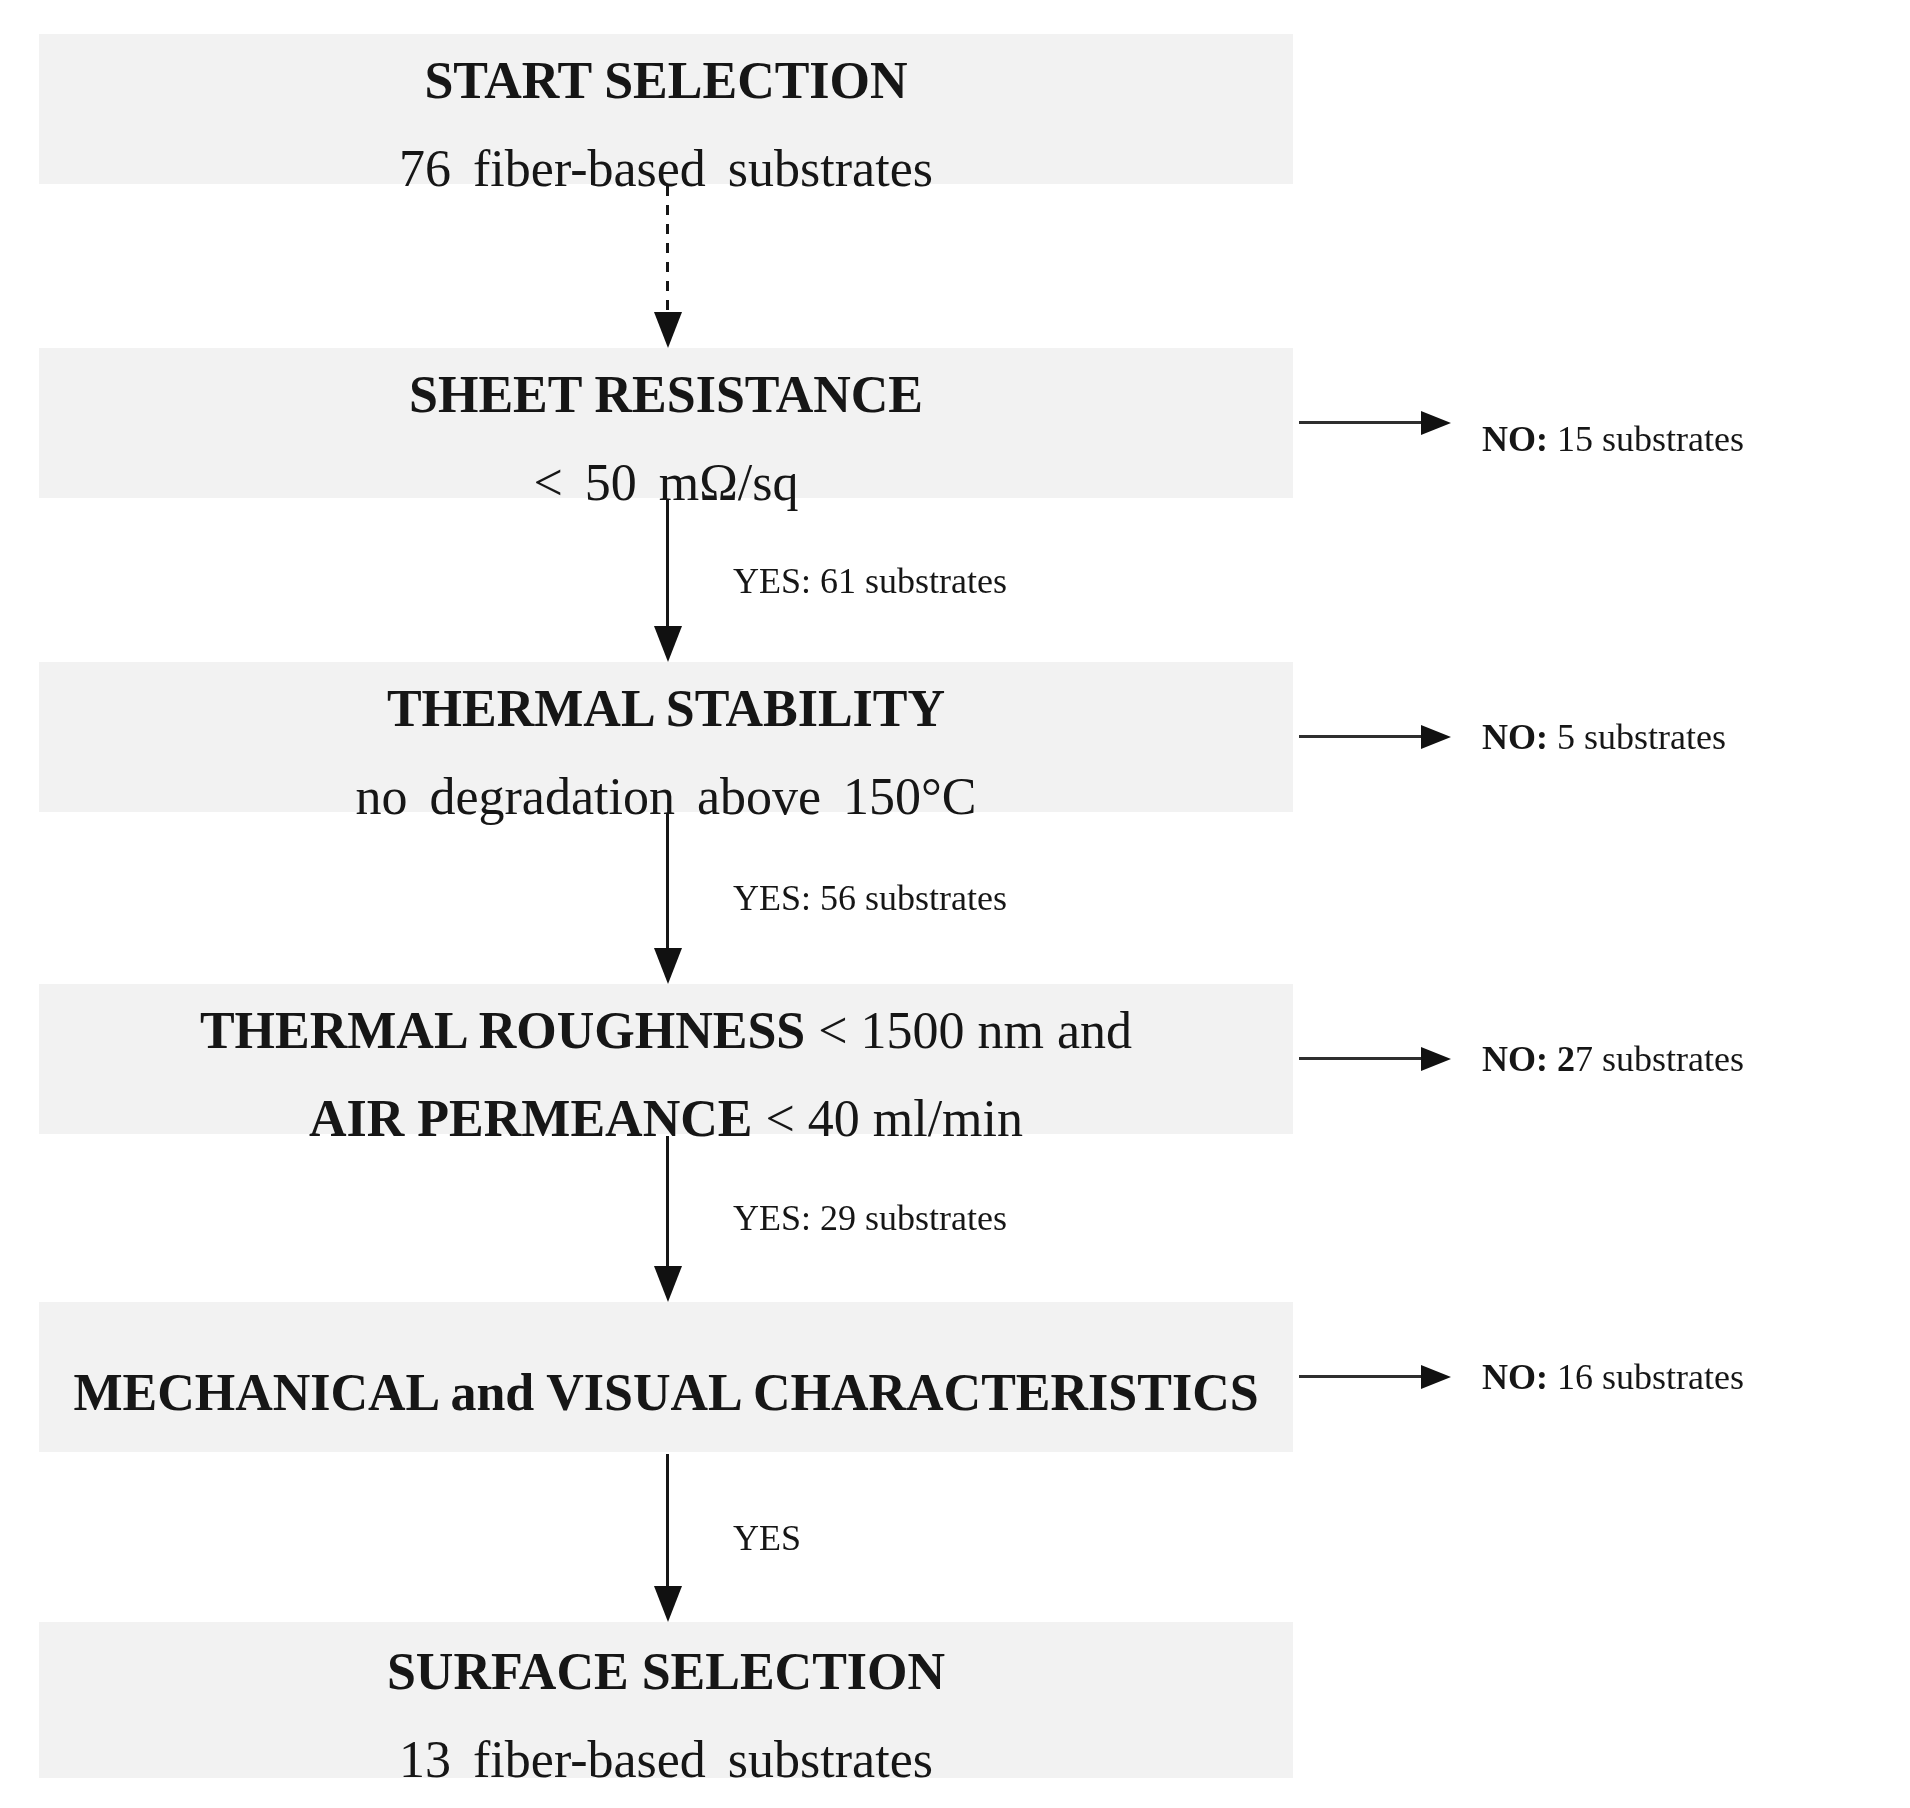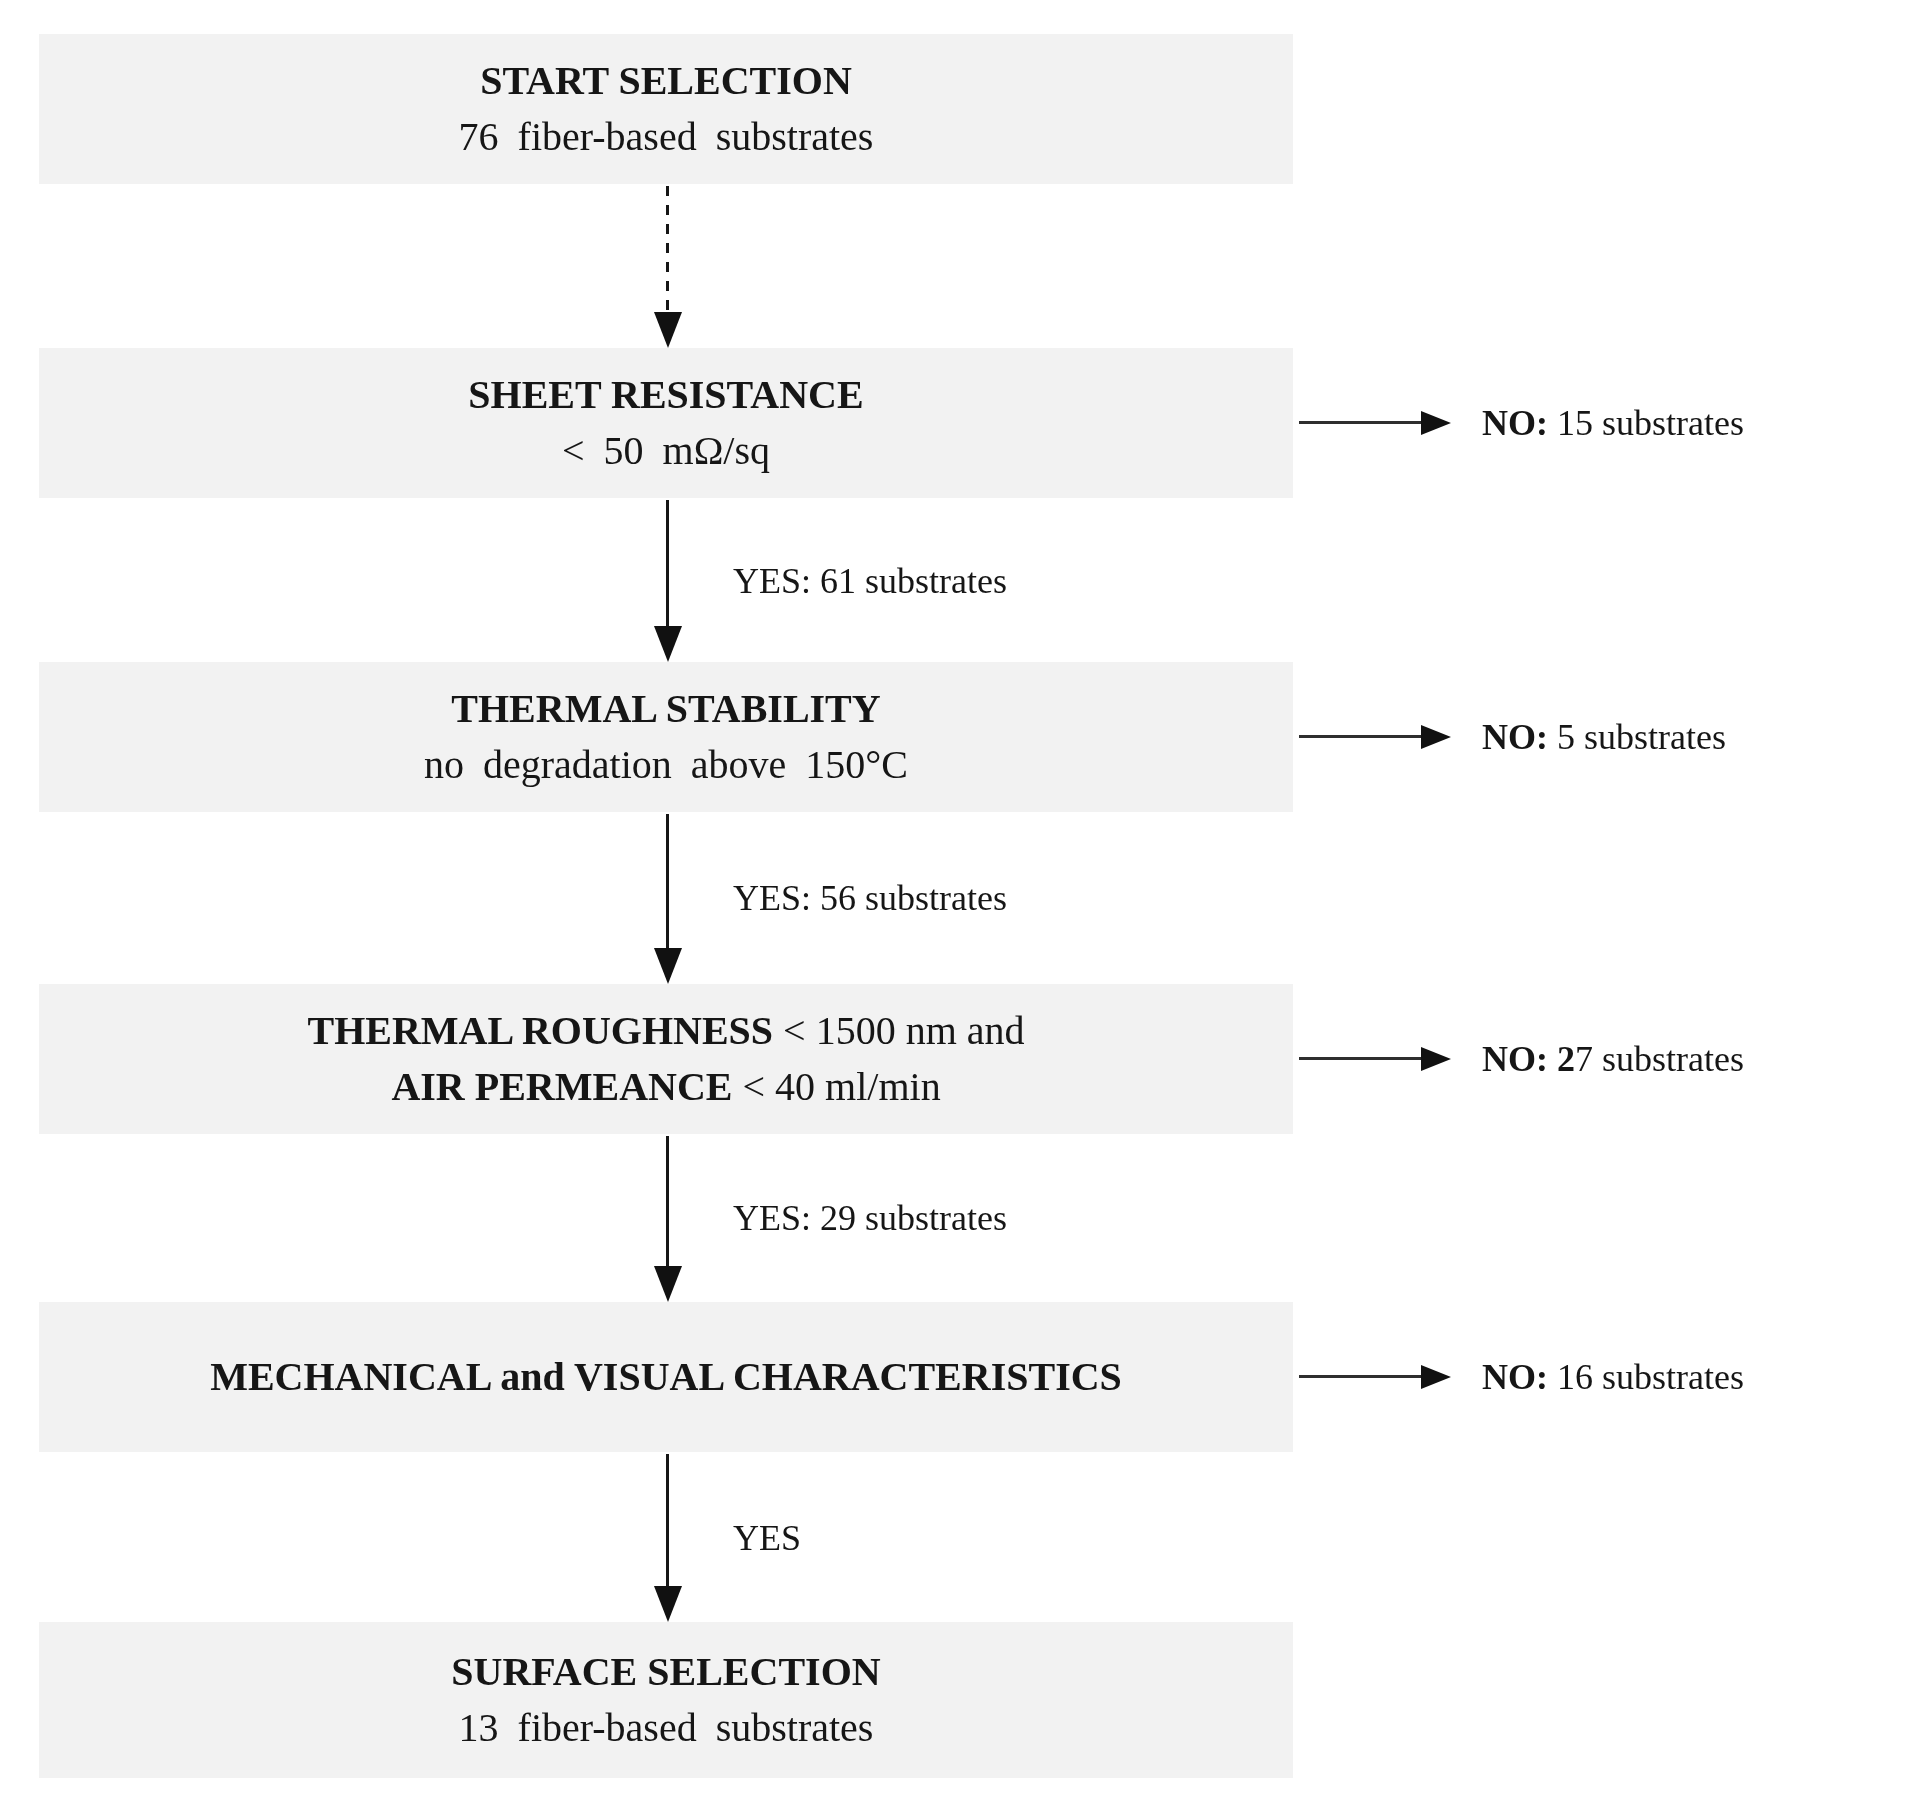--- a/index.html
+++ b/index.html
@@ -10,21 +10,21 @@
   }
   .stage { position:absolute; inset:0; }
 
   
   .node {
     position:absolute; left:39px; width:1254px; height:150px;
     background:#f2f2f2;
     display:flex; flex-direction:column; align-items:center; justify-content:center;
     text-align:center;
   }
-  .node .line  { font-size:40px; line-height:56px; white-space:nowrap; }
+  .node .line  { font-size:52px; line-height:56px; white-space:nowrap;margin-top:32px; }
   .node .line .b { font-weight:700; }
   .node .line.sub { word-spacing:9px; }
 
   
   .vline { position:absolute; left:666px; width:3px; background:#161616; }
   .vline.dashed {
     background:repeating-linear-gradient(to bottom,#161616 0 10px,transparent 10px 19px);
   }
   .head-down {
     position:absolute; left:654px; width:0; height:0;
@@ -65,21 +65,21 @@
   <div class="vline dashed" style="top:186px;height:126px"></div>
   <div class="head-down" style="top:312px"></div>
 
   <div class="node" style="top:348px">
     <div class="line"><span class="b">SHEET RESISTANCE</span><span></span></div>
     <div class="line sub"><span class="b"></span><span>&lt; 50 mΩ/sq</span></div>
   </div>
 
   <div class="hline" style="top:421px"></div>
   <div class="head-right" style="top:411px"></div>
-  <div class="no-label" style="top:396px"><span class="b">NO:</span><span> 15 substrates</span></div>
+  <div class="no-label" style="top:412px"><span class="b">NO:</span><span> 15 substrates</span></div>
 
   <div class="vline" style="top:500px;height:128px"></div>
   <div class="head-down" style="top:626px"></div>
   <div class="yes-label" style="top:554px"><span class="b">YES:</span><span> 61 substrates</span></div>
 
   <div class="node" style="top:662px">
     <div class="line"><span class="b">THERMAL STABILITY</span><span></span></div>
     <div class="line sub"><span class="b"></span><span>no degradation above 150°C</span></div>
   </div>
 

